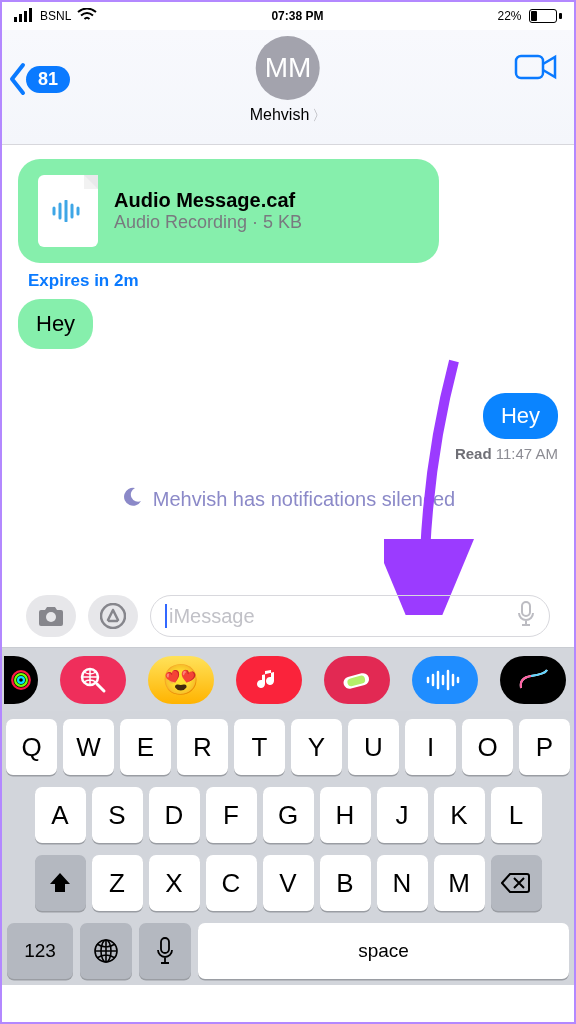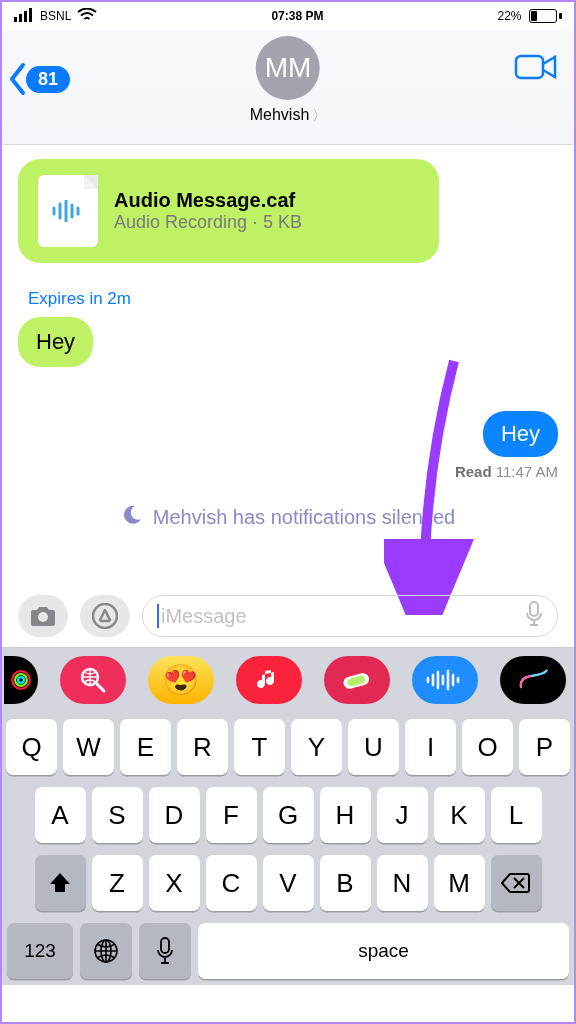--- a/index.html
+++ b/index.html
@@ -22,44 +22,44 @@
   .badge { background: #0a7aff; color: #fff; border-radius: 14px; padding: 3px 12px; font-size: 18px; font-weight: 600; margin-left: -2px; }
   .facetime { position: absolute; right: 16px; top: 22px; color: #0a7aff; }
   .contact { position: absolute; left: 50%; top: 6px; transform: translateX(-50%); }
   .avatar { width: 64px; height: 64px; border-radius: 50%; background: #a3a3ad; color: #fff; display: flex; align-items: center; justify-content: center; font-size: 28px; font-weight: 500; margin: 0 auto 6px; }
   .contact-name { font-size: 16px; color: #000; }
   .chev { color: #a9a9ae; margin-left: 3px; font-size: 14px; }
 
   
   .convo { position: relative; height: 442px; padding: 14px 16px 0 16px; }
 
-  .bubble-in  { background: #bef264; border-radius: 22px; padding: 12px 18px; display: inline-block; max-width: 78%; }
+  .bubble-in  { background: #86efac; border-radius: 22px; padding: 12px 18px; display: inline-block; max-width: 78%; }
   .bubble-in.file { display: flex; align-items: center; gap: 16px; padding: 16px 20px; }
   .file-tile { width: 60px; height: 72px; background: #fff; border-radius: 6px; display: flex; align-items: center; justify-content: center; position: relative; }
   .file-tile::after { content: ""; position: absolute; right: 0; top: 0; width: 0; height: 0; border-top: 14px solid #e9e9eb; border-left: 14px solid #f2f2f2; }
   .file-title { font-size: 20px; font-weight: 700; }
   .file-sub   { font-size: 18px; color: #79797f; }
 
-  .expires { color: #0a7aff; font-size: 17px; font-weight: 400; margin: 26px 0 8px 10px; }
+  .expires { color: #0a7aff; font-size: 17px; font-weight: 700; margin: 8px 0 8px 10px; }
 
   .hey-in   { font-size: 22px; }
   .hey-out  { font-size: 22px; color: #fff; }
 
   .row-right { text-align: right; margin-top: 44px; }
   .bubble-out { background: #0a84ff; border-radius: 22px; padding: 10px 18px; display: inline-block; }
   .receipt { font-size: 15px; color: #8c8c93; margin-top: 6px; }
   .receipt .read { color: #6f6f76; font-weight: 600; }
 
   .silenced { text-align: center; color: #8b89c8; font-size: 20px; margin-top: 24px; display: flex; justify-content: center; align-items: center; gap: 10px; }
 
   
   .arrow { position: absolute; pointer-events: none; }
 
   
-  .input-row { display: flex; align-items: center; gap: 12px; padding: 8px 16px 10px; }
+  .input-row { display: flex; align-items: center; gap: 12px; padding: 8px 24px 10px; }
   .round-btn { width: 50px; height: 42px; background: #e7e7ea; border-radius: 22px; display: flex; align-items: center; justify-content: center; color: #86868c; }
   .compose { flex: 1; height: 42px; border: 1.5px solid #d8d8dd; border-radius: 22px; display: flex; align-items: center; padding: 0 14px; color: #c1c1c7; font-size: 20px; position: relative; }
   .compose .cursor { width: 2px; height: 24px; background: #3268ff; margin-right: 2px; }
   .compose .mic { position: absolute; right: 14px; color: #bcbcc2; }
 
   
   .appstrip { height: 64px; background: #d3d6dc; display: flex; align-items: center; padding: 0 8px; gap: 22px; border-top: 1px solid #c9ccd2; }
   .appicon { width: 66px; height: 48px; border-radius: 24px; display: flex; align-items: center; justify-content: center; flex: none; }
   .appicon.half { width: 34px; margin-left: -6px; border-radius: 0 24px 24px 0; }
 

